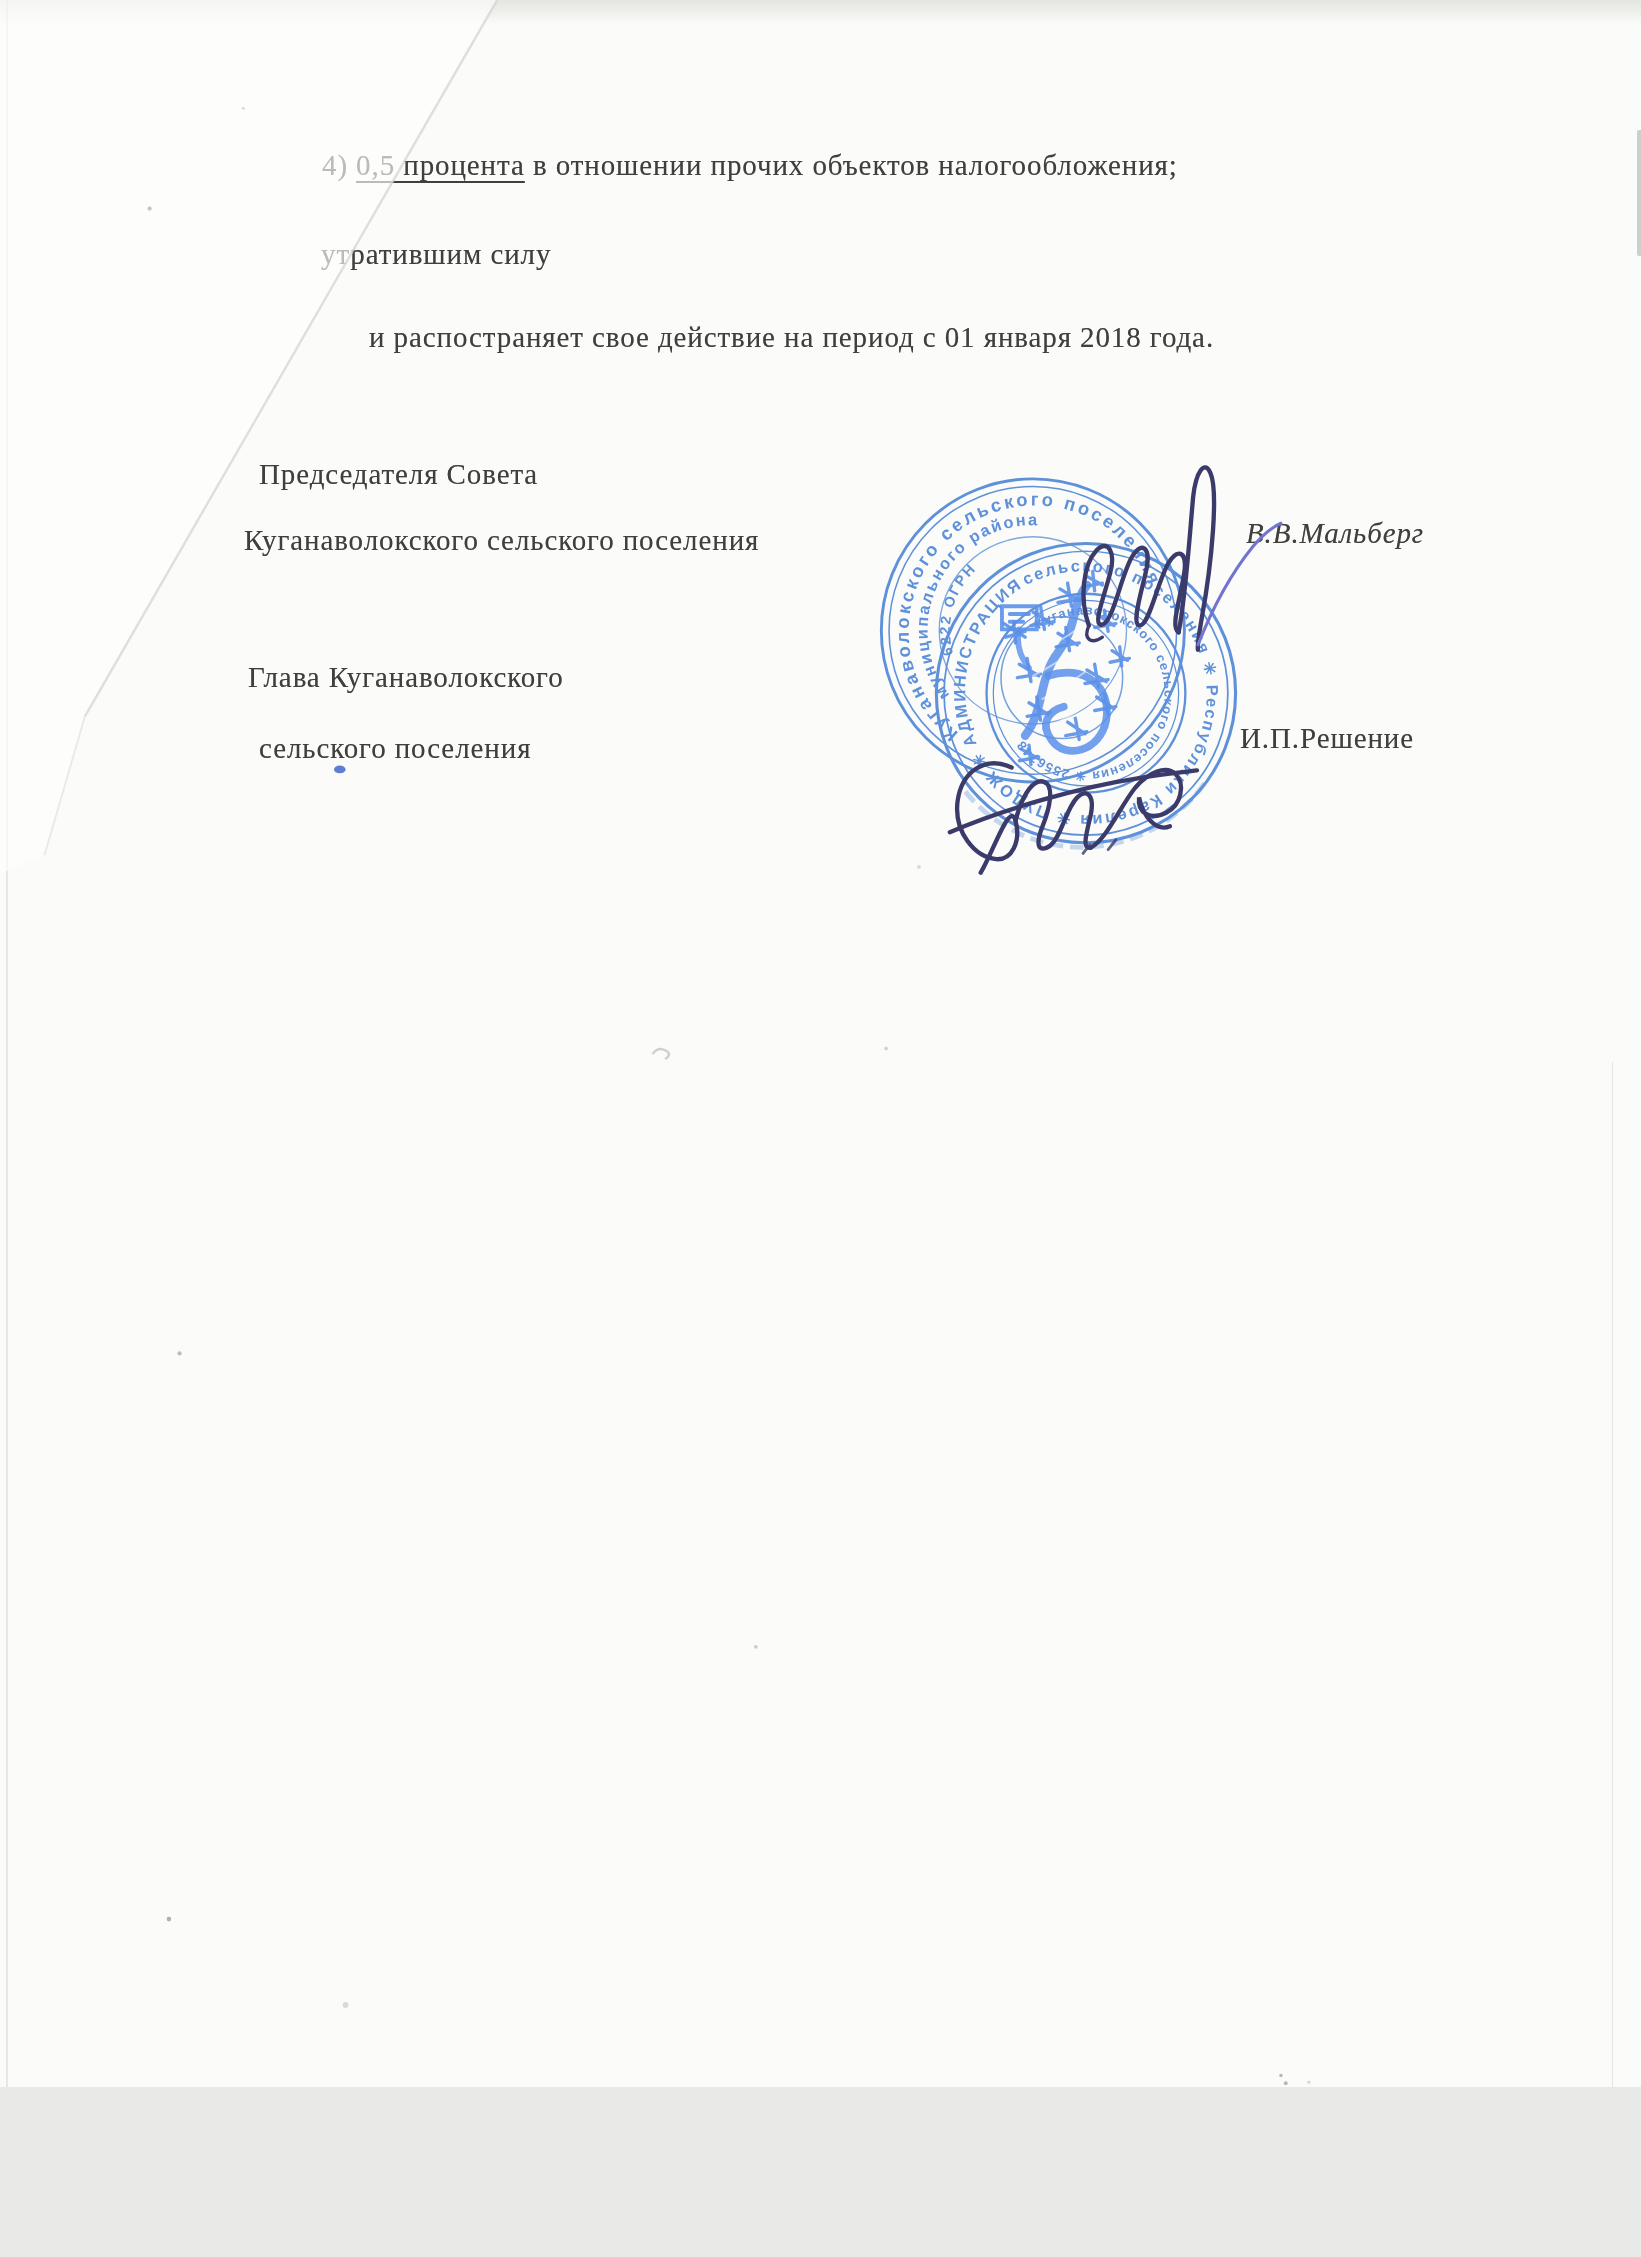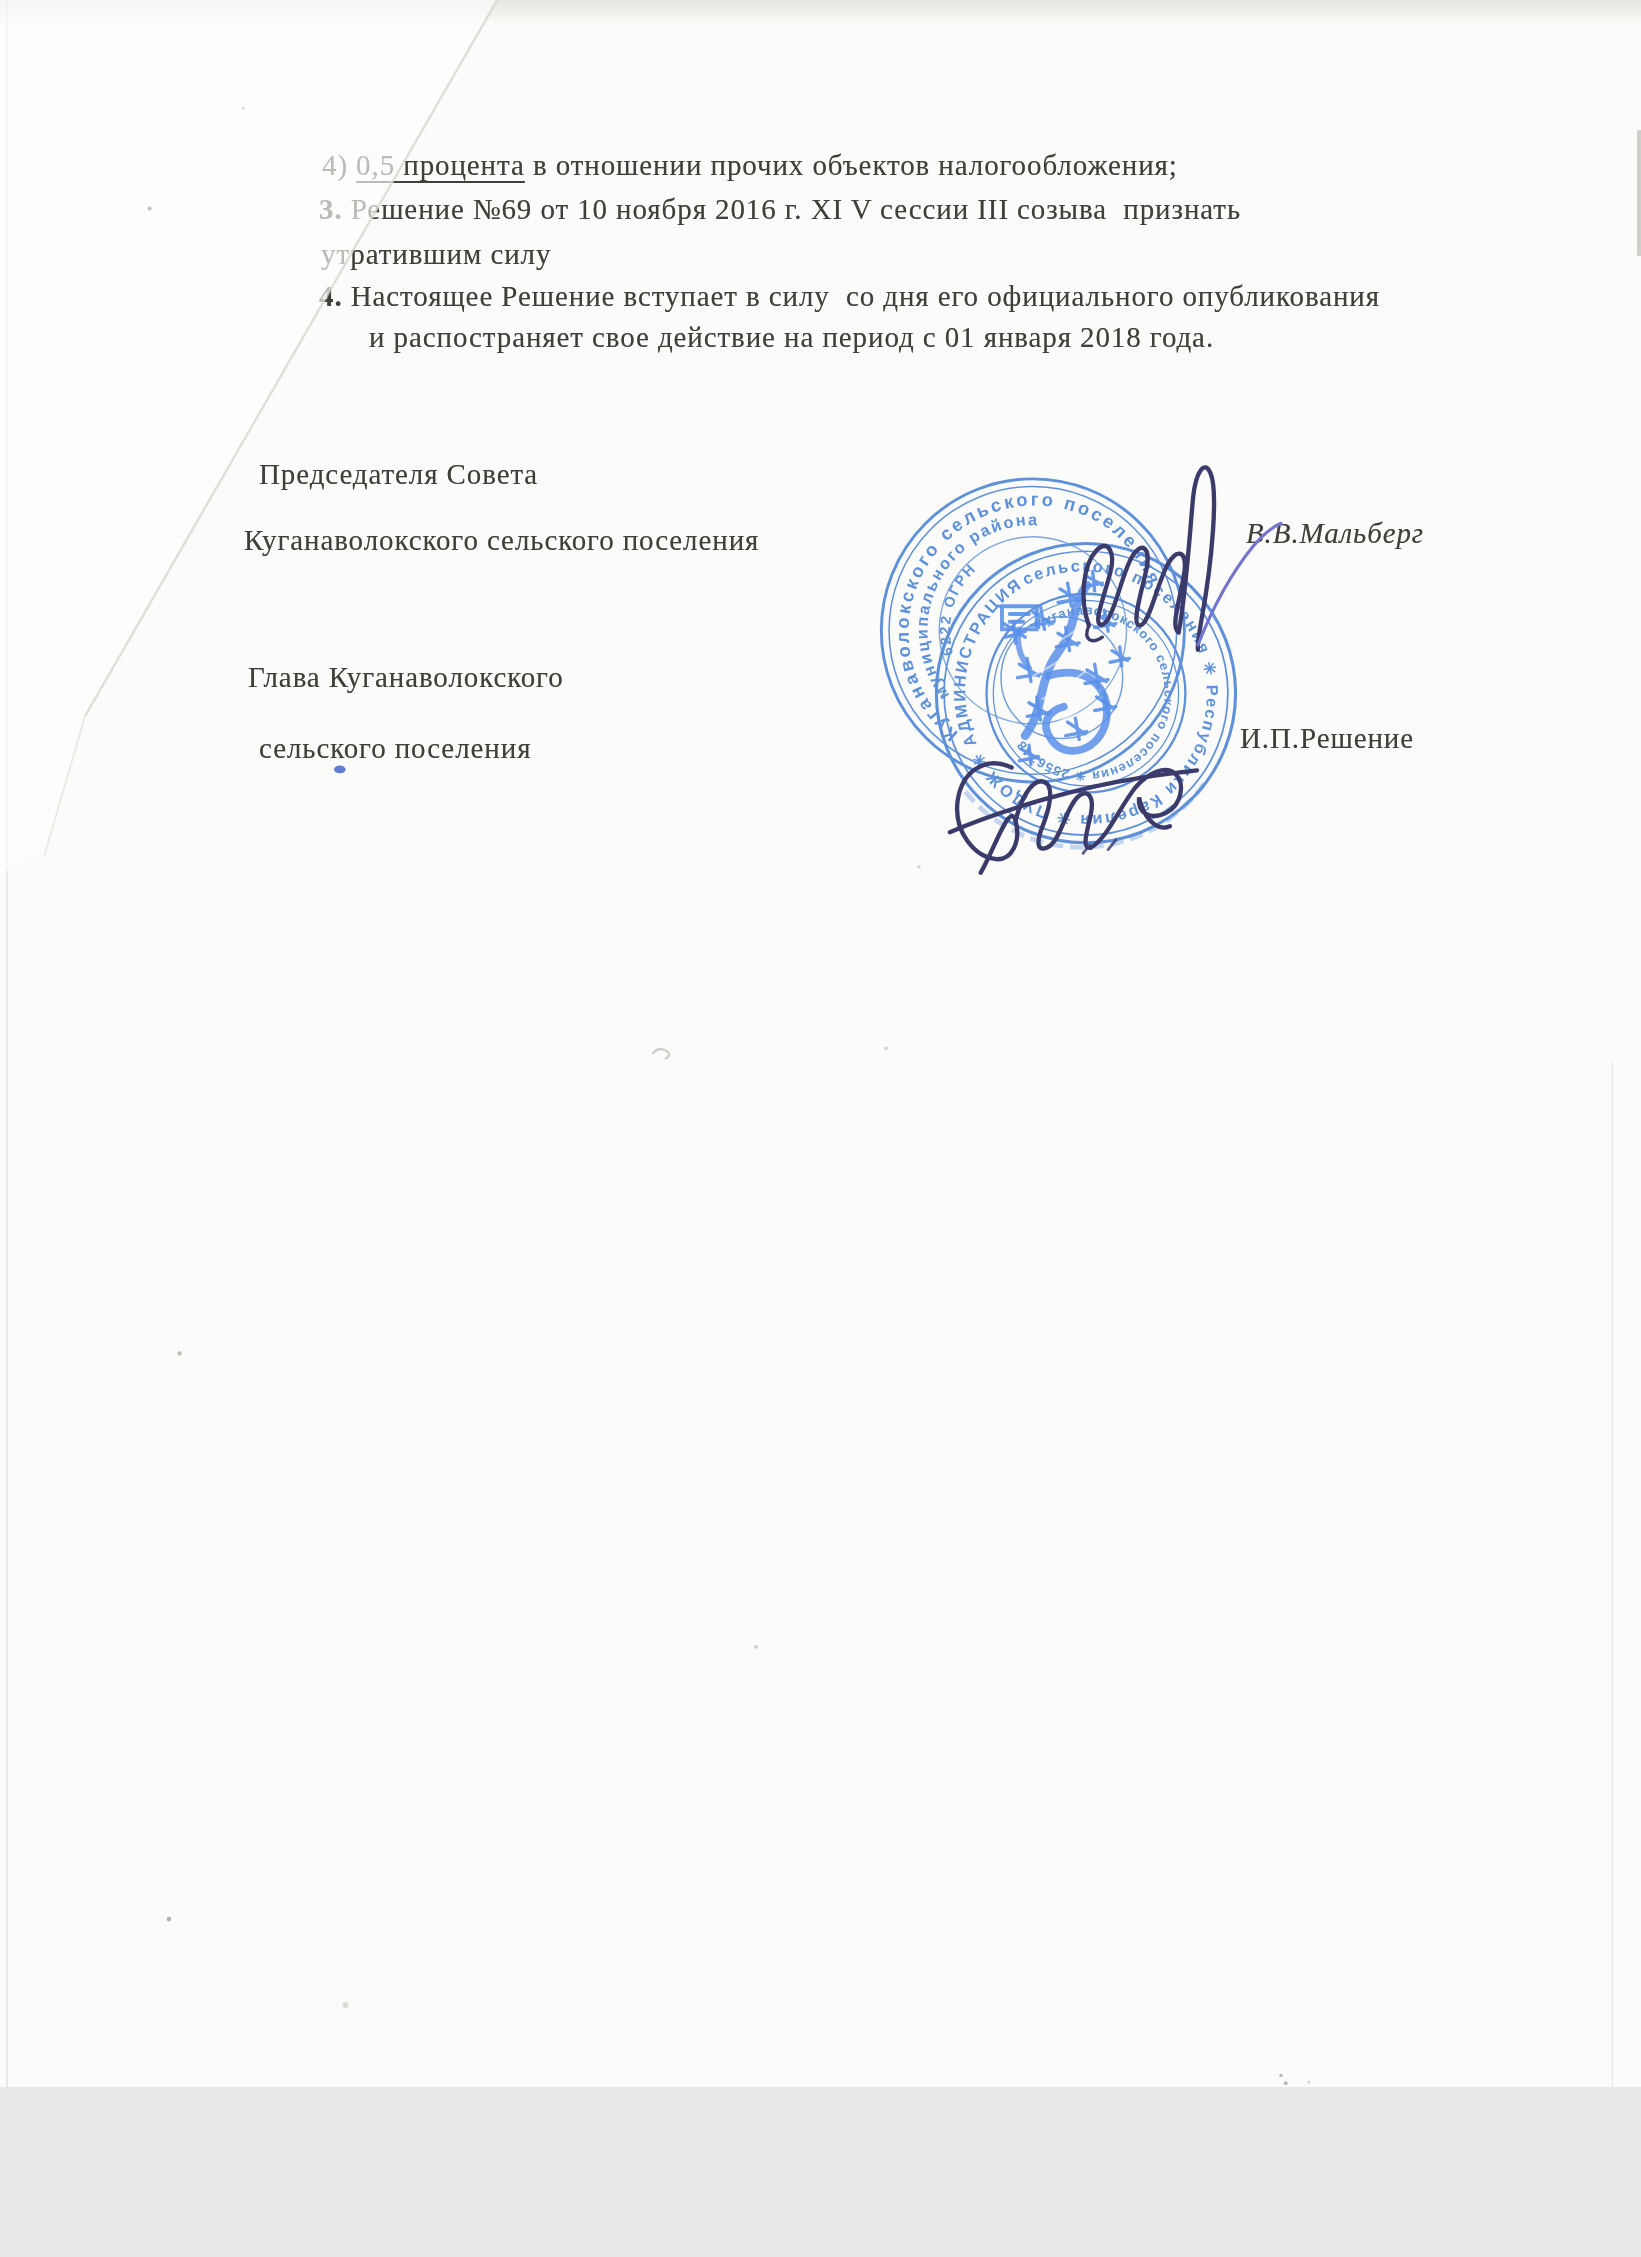--- a/index.html
+++ b/index.html
@@ -50,25 +50,23 @@
 
 <div class="page">
 
   <div class="topShade"></div>
   <div class="leftHairline"></div>
   <div class="rightHairline"></div>
   <div class="rightEdgeMark"></div>
 
   <div class="line" style="left:322px;top:148px;"><span>4) </span><span class="u">0,5 процента</span><span> в отношении прочих объектов налогообложения;</span></div>
 
-  <div class="line" style="left:319px;top:192px;"><span class="num">3.</span><span> Решение №69 от 10 ноября 2016 г. XI V сессии III созыва  признать</span></div>
 
   <div class="line" style="left:321px;top:237px;"><span>утратившим силу</span></div>
 
-  <div class="line" style="left:319px;top:279px;"><span class="num">4.</span><span> Настоящее Решение вступает в силу  со дня его официального опубликования</span></div>
 
   <div class="line" style="left:321px;top:320px;margin-left:48px;"><span>и распостраняет свое действие на период с 01 января 2018 года.</span></div>
 
   <div class="line" style="left:244px;top:457px;margin-left:15px;">Председателя Совета</div>
   <div class="line" style="left:244px;top:523px;">Куганаволокского сельского поселения</div>
   <div class="line" style="left:1246px;top:516px;font-style:italic;">В.В.Мальберг</div>
 
   <div class="line" style="left:248px;top:660px;">Глава Куганаволокского</div>
   <div class="line" style="left:259px;top:731px;">сельского поселения</div>
   <div class="line" style="left:1240px;top:721px;">И.П.Решение</div>

